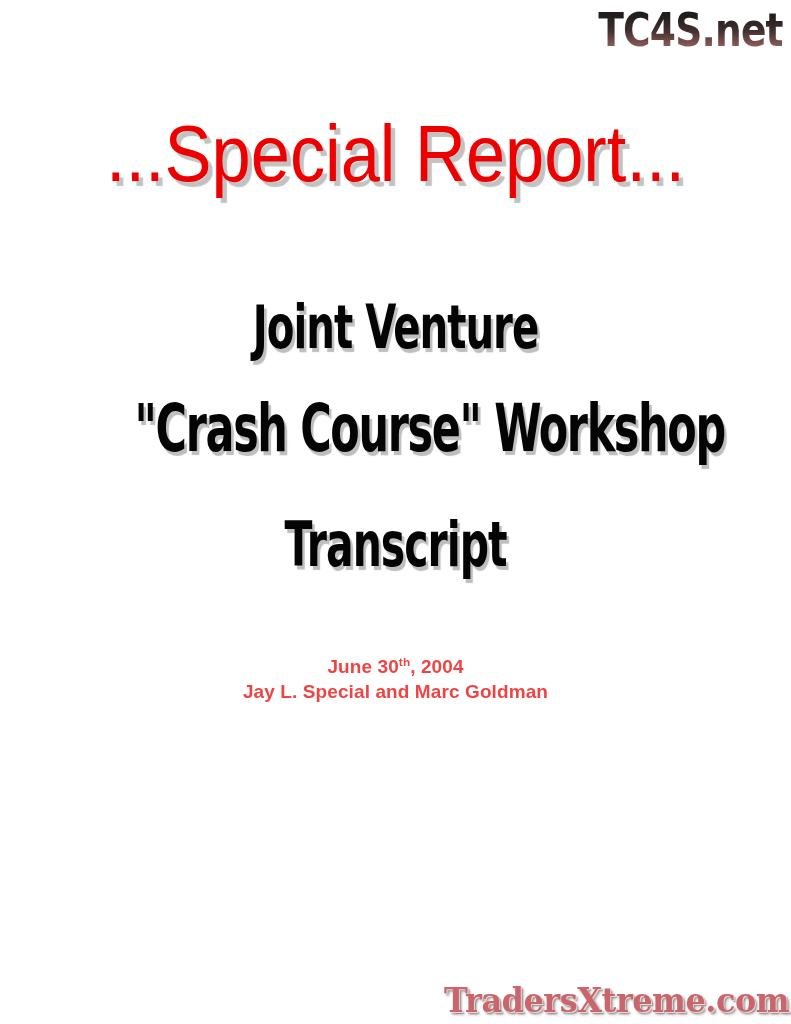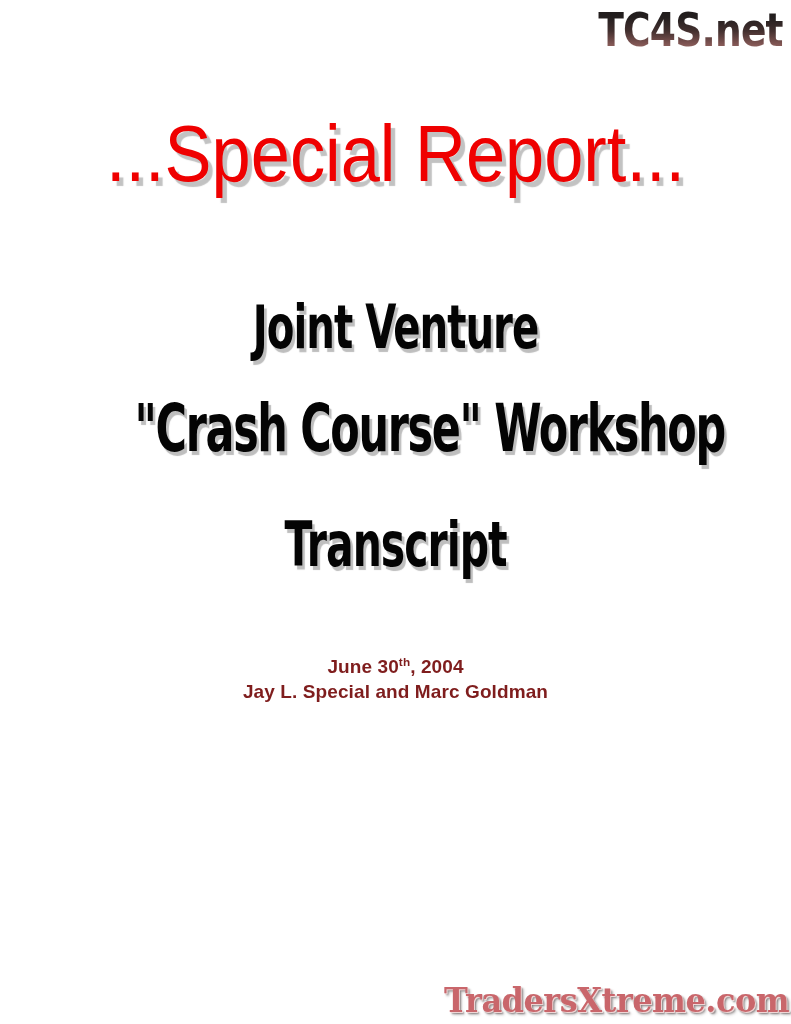--- a/index.html
+++ b/index.html
@@ -134,21 +134,21 @@
   .byline {
     position: absolute;
     left: 0;
     right: 0;
     top: 654px;
     text-align: center;
     font-family: "Liberation Sans", sans-serif;
     font-weight: bold;
     font-size: 19px;
     line-height: 25px;
-    color: #7f1d1d;
+    color: #ef4444;
     letter-spacing: 0.1px;
   }
 
   .byline sup {
     font-size: 0.62em;
     vertical-align: super;
     line-height: 0;
   }
 
   .byline-line { display: block; }

